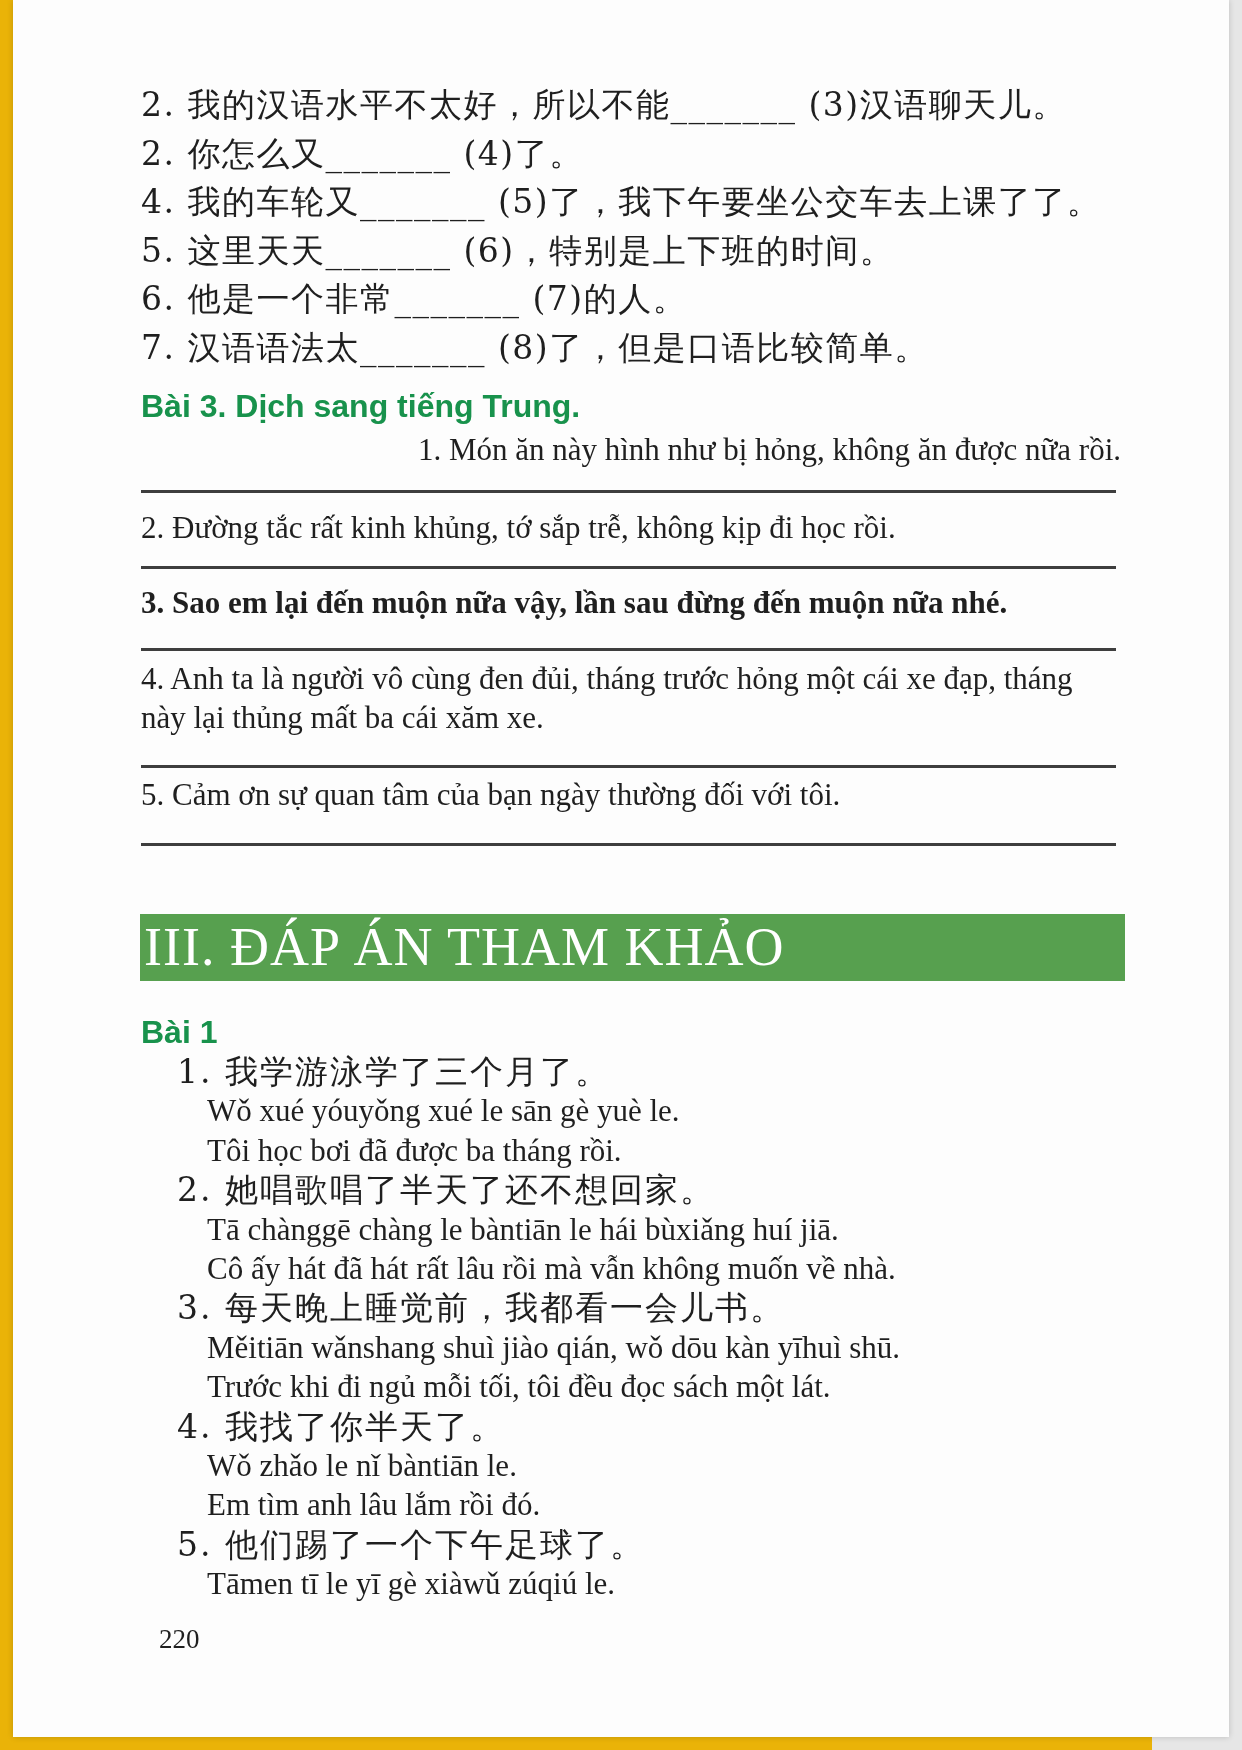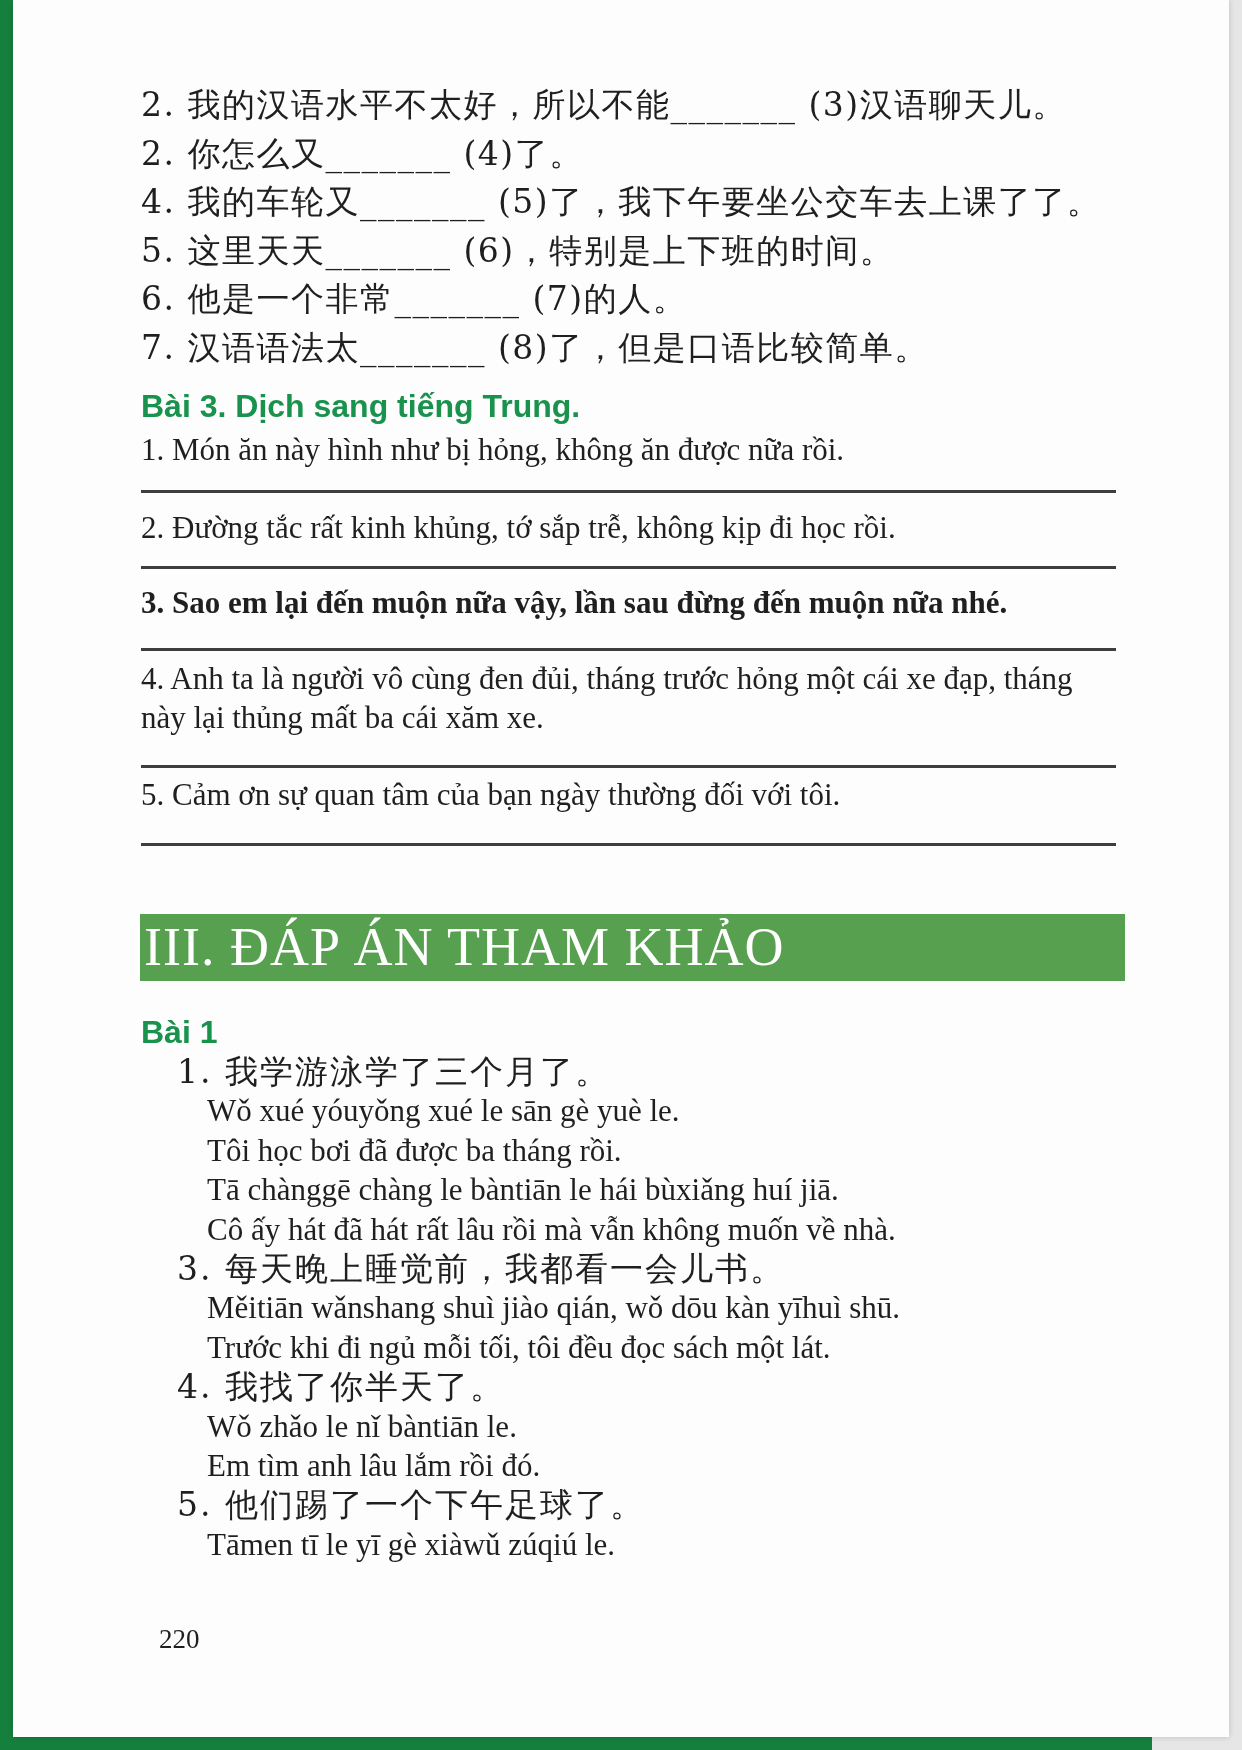--- a/index.html
+++ b/index.html
@@ -2,21 +2,21 @@
 <html><head>
 <meta charset="utf-8">
 <style>
   html,body{margin:0;padding:0;}
   body{
     width:1242px;height:1750px;overflow:hidden;
     background:#e6e6e6;
     font-family:"Liberation Serif","DejaVu Serif",serif;
     color:#1f1f1f;
   }
-  .canvas{position:relative;width:1152px;height:1750px;background:#15803d;}
+  .canvas{position:relative;width:1152px;height:1750px;background:#eab308;}
   .page{
     position:absolute;left:13px;top:0;width:1216px;height:1737px;
     background:#fdfdfd;
     box-shadow:0 0 6px rgba(0,0,0,.18);
   }
   
   .fill-list{
     position:absolute;top:81px;left:128px;right:50px;
     font-size:33px;line-height:48.6px;letter-spacing:1.5px;
     font-family:"DejaVu Serif","Liberation Serif",serif;
@@ -28,21 +28,21 @@
     font-family:"Liberation Sans","DejaVu Sans",sans-serif;
     font-weight:bold;font-size:32px;line-height:38px;color:#18924c;
   }
   .h-bai3{top:387px;}
   .h-bai1{top:1013px;}
   
   .tr-item{
     position:absolute;left:128px;width:980px;
     font-size:31px;line-height:39px;
   }
-  .t1{top:430px;} .t2{top:508px;} .t3{top:583px;font-weight:bold;} .t4{top:659px;} .t5{top:775px;}
+  .t1{top:430px;text-align:right;} .t2{top:508px;} .t3{top:583px;font-weight:bold;} .t4{top:659px;} .t5{top:775px;}
   
   .blank-row{
     position:absolute;left:128px;width:975px;height:0;
     border-top:3px solid #3e3e3e;
   }
   .l1{top:490px;} .l2{top:566px;} .l3{top:648px;} .l4{top:765px;} .l5{top:843px;}
   
   .banner{
     position:absolute;top:914px;left:127px;width:985px;height:67px;
     background:#57a04f;
@@ -104,20 +104,21 @@
       <span>III. ĐÁP ÁN THAM KHẢO</span>
     </div>
 
     <h2 class="sub-heading h-bai1">Bài 1</h2>
 
     <div class="answers">
       <div class="cn">1. 我学游泳学了三个月了。</div>
       <div class="sub">Wǒ xué yóuyǒng xué le sān gè yuè le.</div>
       <div class="sub">Tôi học bơi đã được ba tháng rồi.</div>
 
+      <div class="cn">2. 她唱歌唱了半天了还不想回家。</div>
       <div class="sub">Tā chànggē chàng le bàntiān le hái bùxiǎng huí jiā.</div>
       <div class="sub">Cô ấy hát đã hát rất lâu rồi mà vẫn không muốn về nhà.</div>
 
       <div class="cn">3. 每天晚上睡觉前，我都看一会儿书。</div>
       <div class="sub">Měitiān wǎnshang shuì jiào qián, wǒ dōu kàn yīhuì shū.</div>
       <div class="sub">Trước khi đi ngủ mỗi tối, tôi đều đọc sách một lát.</div>
 
       <div class="cn">4. 我找了你半天了。</div>
       <div class="sub">Wǒ zhǎo le nǐ bàntiān le.</div>
       <div class="sub">Em tìm anh lâu lắm rồi đó.</div>

